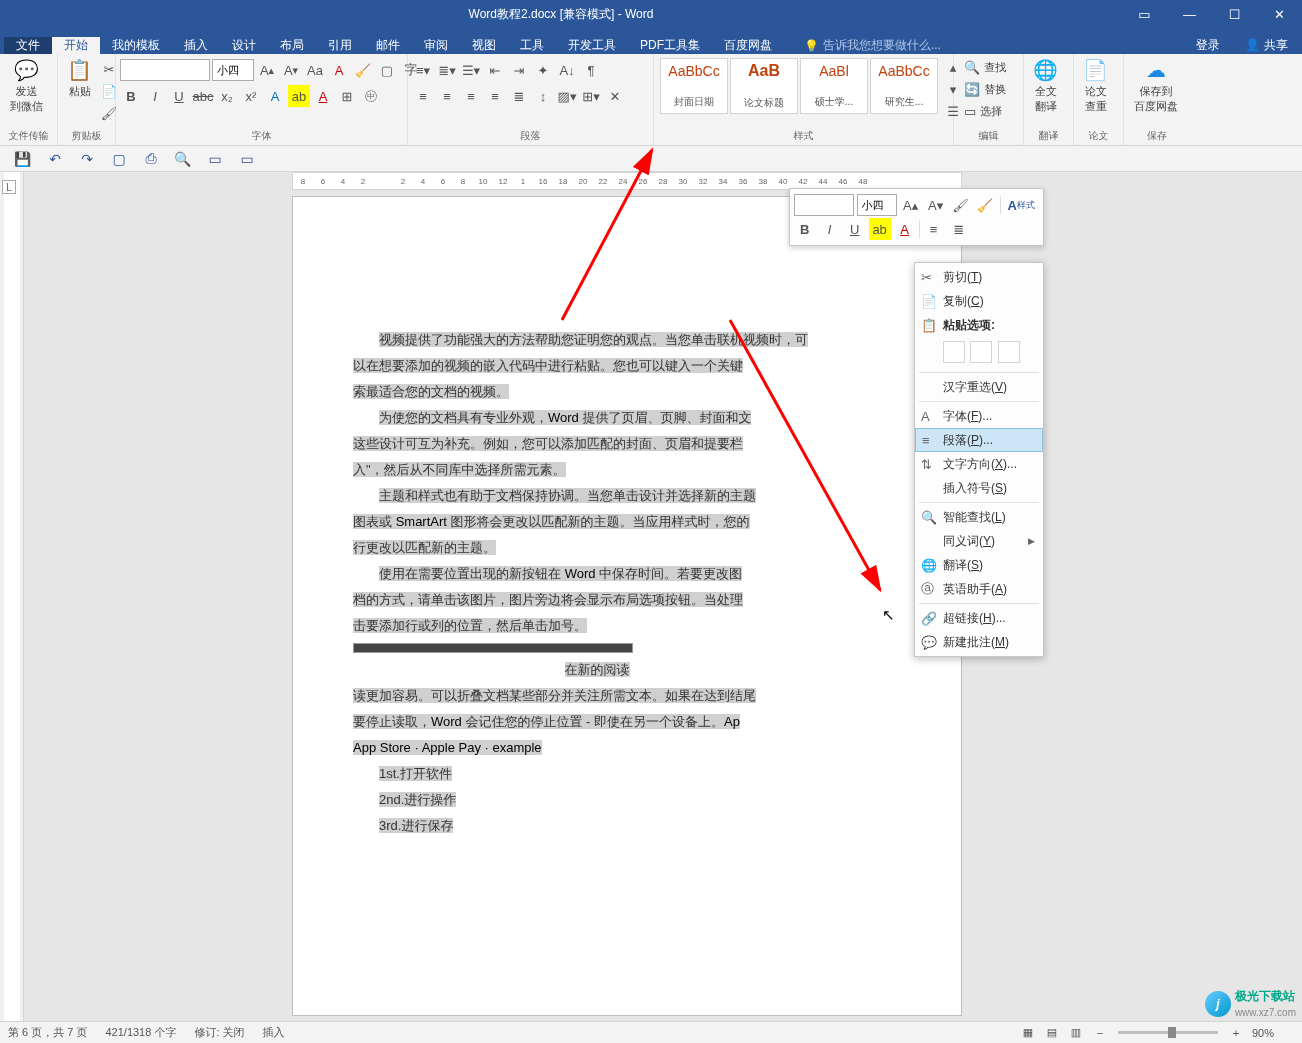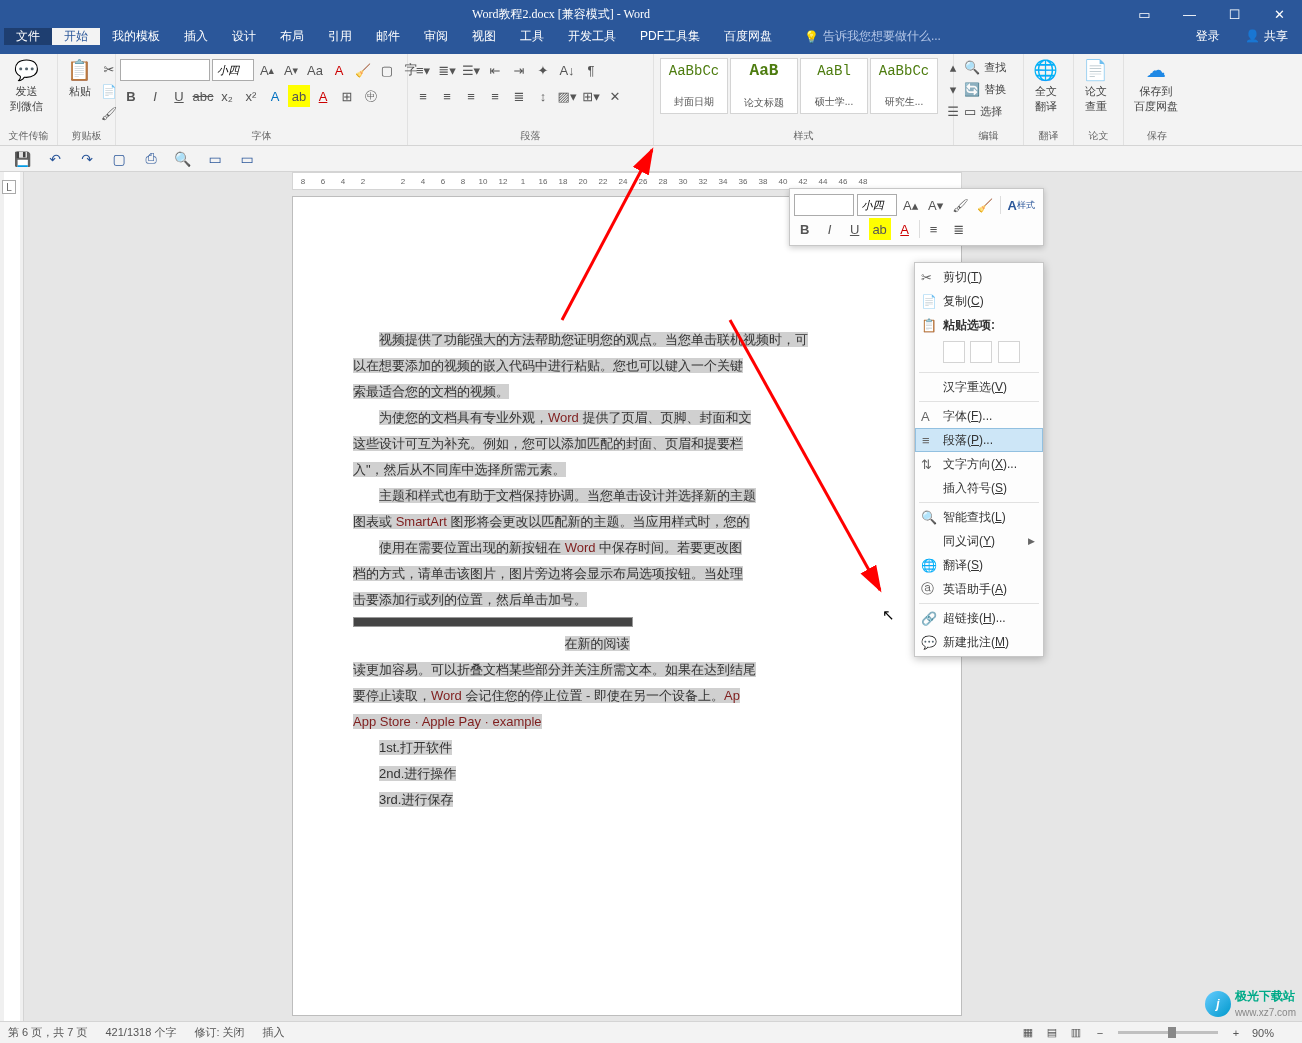--- a/index.html
+++ b/index.html
@@ -1,64 +1,64 @@
 <!DOCTYPE html>
 <html><head>
 <meta charset="utf-8">
 <style>
 * { margin: 0; padding: 0; box-sizing: border-box; font-family: "Microsoft YaHei", "Segoe UI", sans-serif; }
 body { background: #fff; width: 1302px; height: 1043px; overflow: hidden; position: relative; }
 
 
 .titlebar { height: 28px; background: #2b579a; display: flex; align-items: center; color: #fff; font-size: 12px; }
-.titlebar .title { flex: 1; text-align: center; font-family: Liberation Serif, serif; }
+.titlebar .title { flex: 1; text-align: center; }
 .titlebar .win-controls { display: flex; }
 .titlebar .win-btn { width: 45px; height: 28px; display: flex; align-items: center; justify-content: center; font-size: 13px; }
 
 
-.ribbon-tabs { height: 26px; background: #2b579a; display: flex; align-items: flex-start; color: #fff; font-size: 12px; padding-left: 4px; }
+.ribbon-tabs { height: 26px; background: #2b579a; display: flex; align-items: flex-end; color: #fff; font-size: 12px; padding-left: 4px; }
 .ribbon-tabs .tab { padding: 0 12px; display: flex; align-items: center; cursor: pointer; }
 .ribbon-tabs .tab.active { background: #f3f3f3; color: #2b579a; }
 .ribbon-tabs .tab.file { background: #1e3e70; }
 .ribbon-tabs .tell { flex: 1; color: #b4c6e7; padding-left: 20px; display: flex; align-items: center; gap: 4px; }
 .ribbon-tabs .right { display: flex; align-items: center; gap: 26px; padding-right: 14px; }
 
 
 .ribbon { height: 92px; background: #f3f3f3; border-bottom: 1px solid #d4d4d4; display: flex; }
 .group { border-right: 1px solid #e1e1e1; display: flex; flex-direction: column; padding: 2px 4px 0; position: relative; }
 .group-body { flex: 1; display: flex; align-items: flex-start; }
 .group-label { height: 16px; font-size: 10px; color: #666; text-align: center; position: relative; }
 .big-btn { display: flex; flex-direction: column; align-items: center; justify-content: center; padding: 2px 6px; font-size: 11px; color: #444; cursor: pointer; gap: 2px; }
 .big-btn .ico { width: 24px; height: 24px; display: flex; align-items: center; justify-content: center; font-size: 20px; }
 .small-btn { width: 22px; height: 22px; display: flex; align-items: center; justify-content: center; font-size: 13px; color: #555; cursor: pointer; }
 .font-row { display: flex; gap: 2px; align-items: center; height: 24px; }
 .font-combo { width: 90px; height: 22px; border: 1px solid #ababab; background: #fff; font-size: 11px; padding: 0 4px; }
-.size-combo { width: 42px; height: 22px; border: 1px solid #ababab; background: #fff; font-size: 11px; padding: 0 4px; font-style: italic; }
+.size-combo { width: 42px; height: 22px; border: 1px solid #ababab; background: #fff; font-size: 11px; padding: 0 4px; }
 .style-gallery { display: flex; gap: 2px; padding: 2px; }
 .style-item { width: 68px; height: 56px; border: 1px solid #d4d4d4; background: #fff; display: flex; flex-direction: column; align-items: center; justify-content: center; font-size: 10px; color: #555; cursor: pointer; }
-.style-item .preview { font-size: 14px; color: #4d7c0f; margin-bottom: 16px; font-family: Liberation Mono, monospace; }
+.style-item .preview { font-size: 14px; color: #c2410c; margin-bottom: 16px; }
 .style-item.big .preview { font-size: 16px; font-weight: bold; }
 .vert-btns { display: flex; flex-direction: column; }
 .vert-btns .vb { height: 22px; display: flex; align-items: center; gap: 4px; font-size: 11px; color: #444; padding: 0 6px; cursor: pointer; }
 .vb .ico { font-size: 13px; }
 
 
 .qat { height: 26px; background: #f3f3f3; border-bottom: 1px solid #d4d4d4; display: flex; align-items: center; gap: 6px; padding-left: 10px; }
 .qat .qbtn { width: 26px; height: 20px; display: flex; align-items: center; justify-content: center; color: #2b579a; font-size: 14px; cursor: pointer; }
 
 
 .doc-area { position: absolute; top: 172px; left: 0; right: 0; bottom: 22px; background: #e6e6e6; display: flex; }
 .v-ruler { width: 24px; background: #f0f0f0; border-right: 1px solid #d4d4d4; }
 .v-ruler-inner { width: 16px; margin-left: 4px; background: #fff; height: 100%; position: relative; font-size: 8px; color: #666; }
 .doc-scroll { flex: 1; overflow: hidden; position: relative; }
 .h-ruler { height: 18px; background: #fff; border: 1px solid #d4d4d4; margin: 0 auto; width: 670px; position: absolute; left: 268px; top: 0; font-size: 8px; color: #666; display: flex; align-items: center; }
 .h-ruler .tick { width: 20px; text-align: center; }
 .page { width: 670px; min-height: 820px; background: #fff; border: 1px solid #bdbdbd; position: absolute; left: 268px; top: 24px; padding: 130px 60px 40px; font-size: 13px; line-height: 26px; color: #333; }
 .page .sel { background: #d0d0d0; }
-.page .red { color: #7f1d1d; }
+.page .red { color: #000000; }
 
 
 .mini-toolbar { position: absolute; right: 258px; top: 188px; background: #fdfdfd; border: 1px solid #c7c7c7; box-shadow: 0 2px 6px rgba(0,0,0,0.2); padding: 4px; font-size: 11px; z-index: 10; }
 .mini-toolbar .row { display: flex; gap: 3px; align-items: center; height: 24px; }
 .mini-toolbar .mbtn { width: 22px; height: 22px; display: flex; align-items: center; justify-content: center; color: #555; cursor: pointer; font-size: 13px; }
 .mini-toolbar .sep { width: 1px; height: 18px; background: #ddd; }
 
 
 .ctx-menu { position: absolute; right: 258px; top: 262px; width: 130px; background: #fdfdfd; border: 1px solid #c7c7c7; box-shadow: 0 2px 8px rgba(0,0,0,0.25); font-size: 12px; color: #333; z-index: 10; padding: 2px 0; }
 .ctx-menu .mi { height: 24px; display: flex; align-items: center; padding: 0 10px 0 28px; position: relative; cursor: pointer; }
@@ -358,20 +358,21 @@
     </div>
     <div class="page">
       <p><span style="margin-left:2em"></span><span class="sel">视频提供了功能强大的方法帮助您证明您的观点。当您单击联机视频时，可</span></p>
       <p><span class="sel">以在想要添加的视频的嵌入代码中进行粘贴。您也可以键入一个关键</span></p>
       <p><span class="sel">索最适合您的文档的视频。</span></p>
       <p><span style="margin-left:2em"></span><span class="sel">为使您的文档具有专业外观，</span><span class="sel red">Word</span><span class="sel"> 提供了页眉、页脚、封面和文</span></p>
       <p><span class="sel">这些设计可互为补充。例如，您可以添加匹配的封面、页眉和提要栏</span></p>
       <p><span class="sel">入"，然后从不同库中选择所需元素。</span></p>
       <p><span style="margin-left:2em"></span><span class="sel">主题和样式也有助于文档保持协调。当您单击设计并选择新的主题</span></p>
       <p><span class="sel">图表或 </span><span class="sel red">SmartArt</span><span class="sel"> 图形将会更改以匹配新的主题。当应用样式时，您的</span></p>
+      <p><span class="sel">行更改以匹配新的主题。</span></p>
       <p><span style="margin-left:2em"></span><span class="sel">使用在需要位置出现的新按钮在 </span><span class="sel red">Word</span><span class="sel"> 中保存时间。若要更改图</span></p>
       <p><span class="sel">档的方式，请单击该图片，图片旁边将会显示布局选项按钮。当处理</span></p>
       <p><span class="sel">击要添加行或列的位置，然后单击加号。</span></p>
       <div style="height:10px;background:#444;width:280px;margin:4px 0;border:1px solid #999"></div>
       <p style="text-align:center;padding-right:60px"><span class="sel">在新的阅读</span></p>
       <p><span class="sel">读更加容易。可以折叠文档某些部分并关注所需文本。如果在达到结尾</span></p>
       <p><span class="sel">要停止读取，</span><span class="sel red">Word</span><span class="sel"> 会记住您的停止位置 - 即使在另一个设备上。</span><span class="sel red">Ap</span></p>
       <p><span class="sel red">App Store · Apple Pay · example</span></p>
       <p style="margin-left:2em"><span class="sel">1st.打开软件</span></p>
       <p style="margin-left:2em"><span class="sel">2nd.进行操作</span></p>

